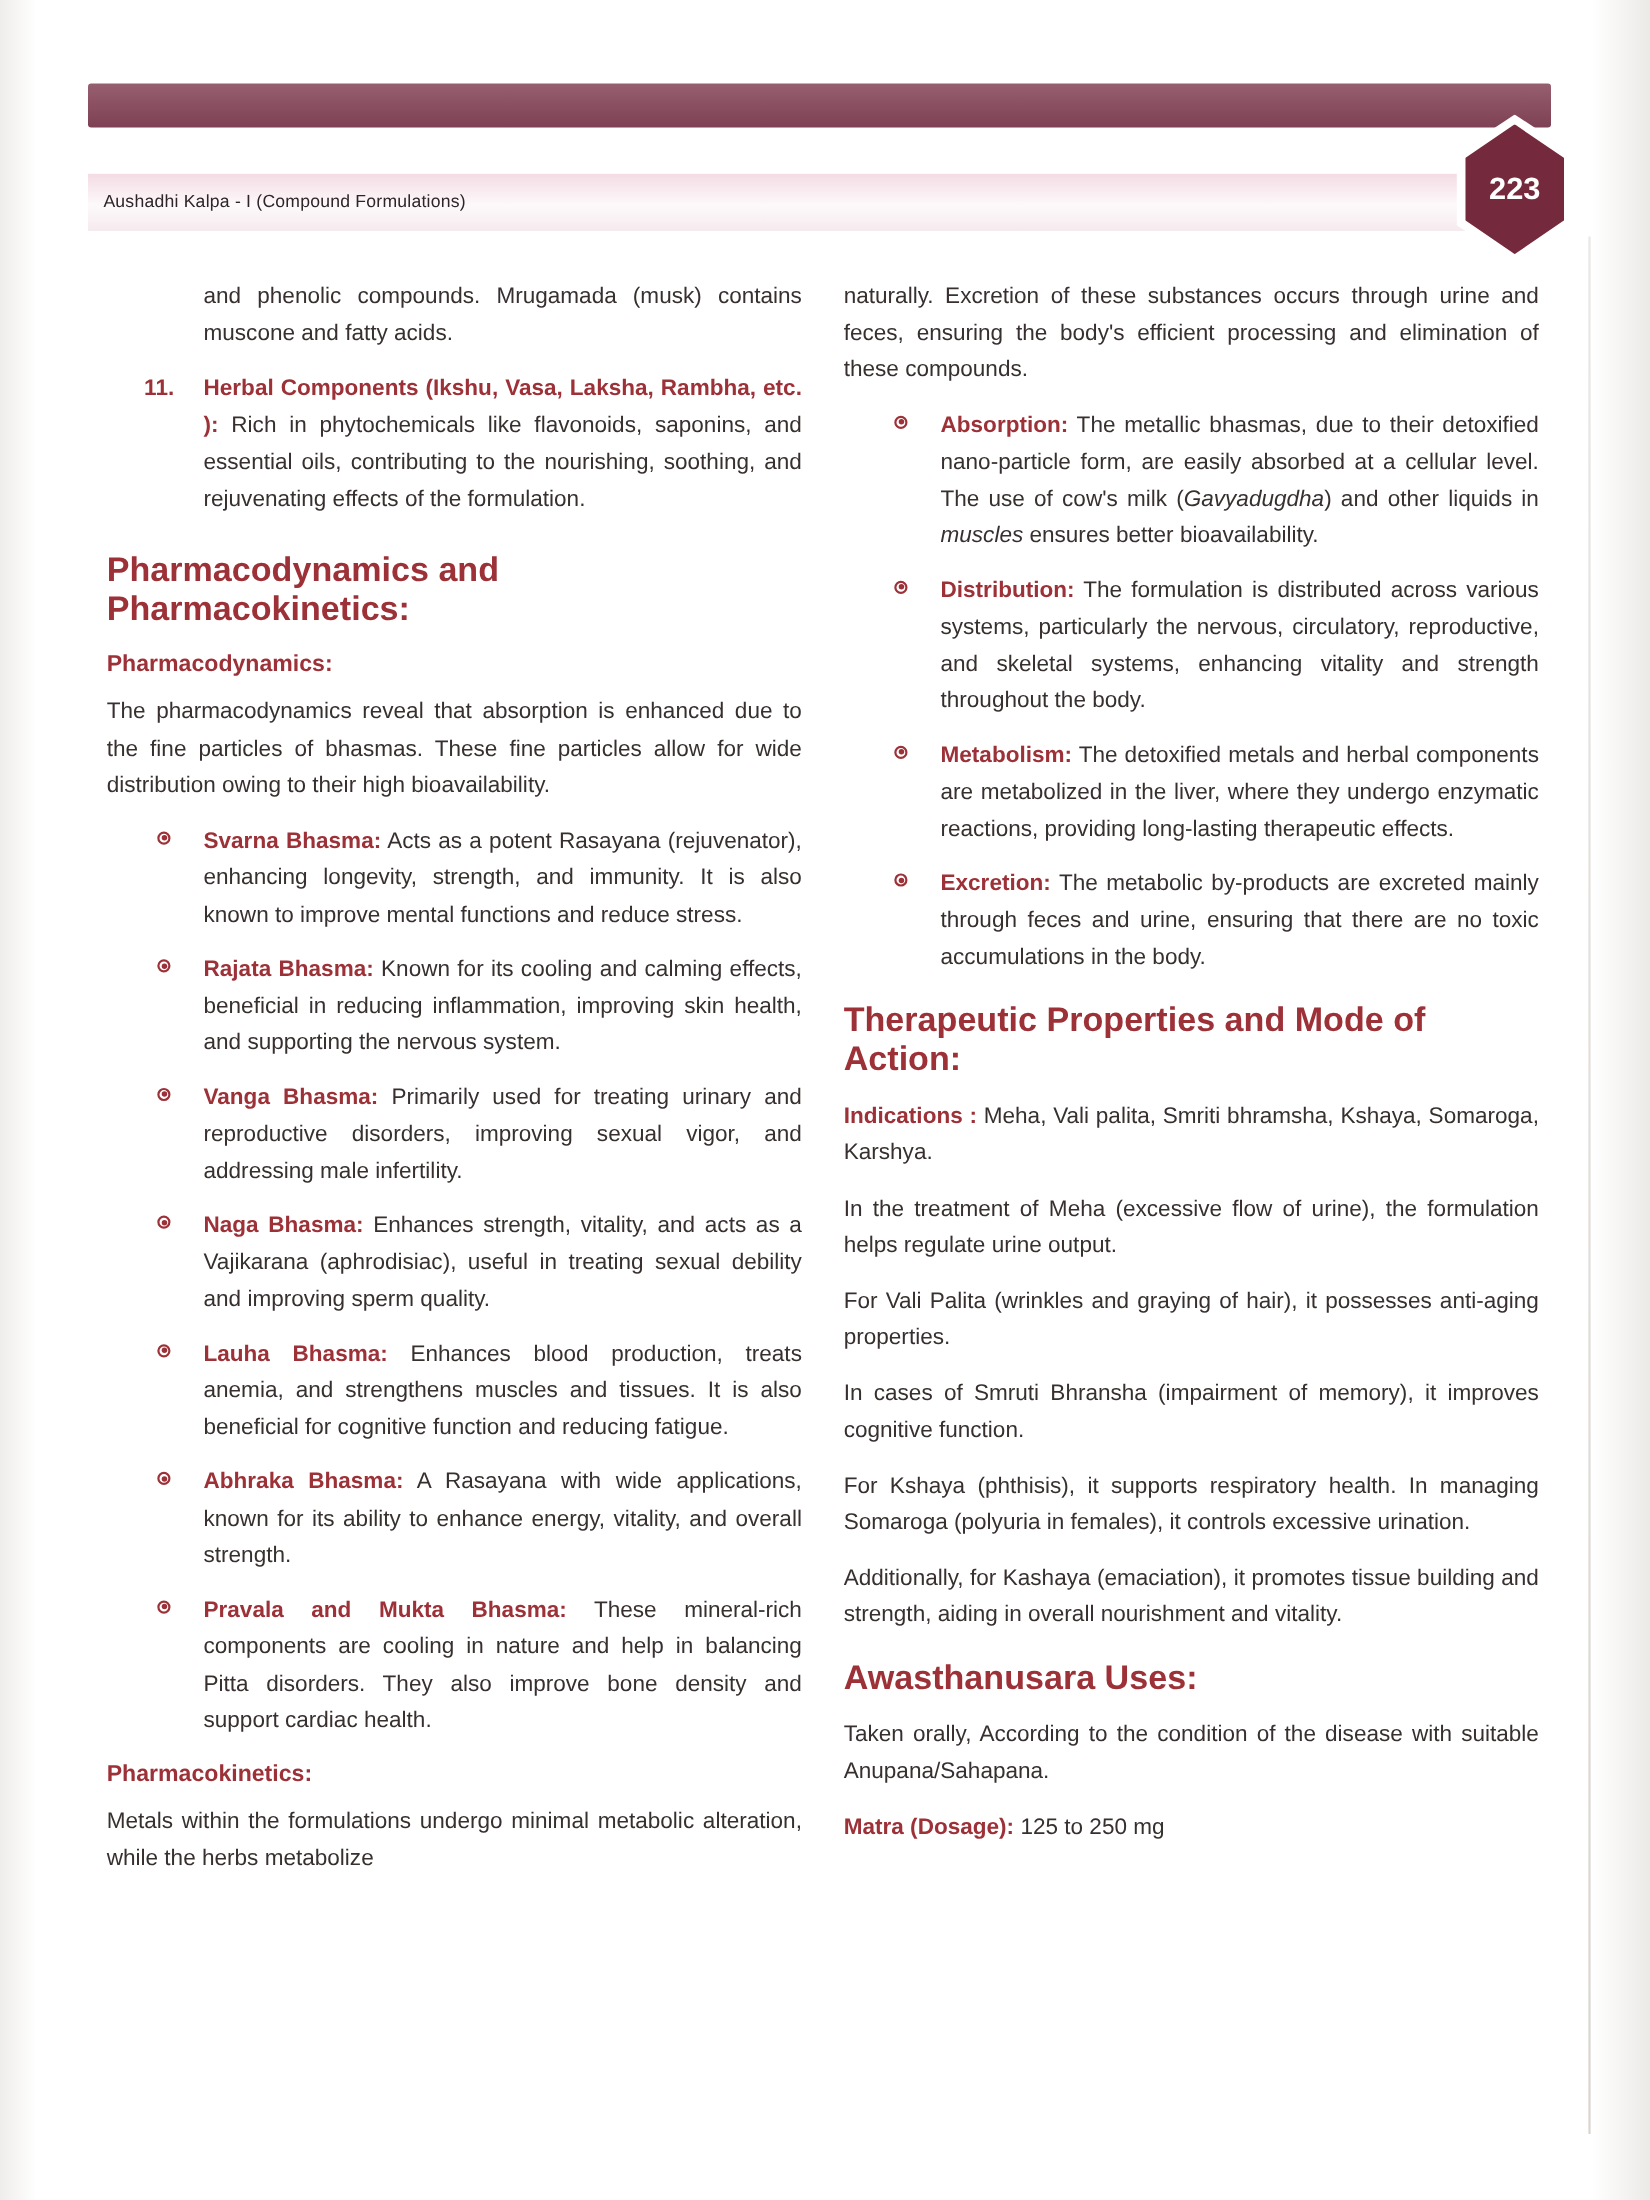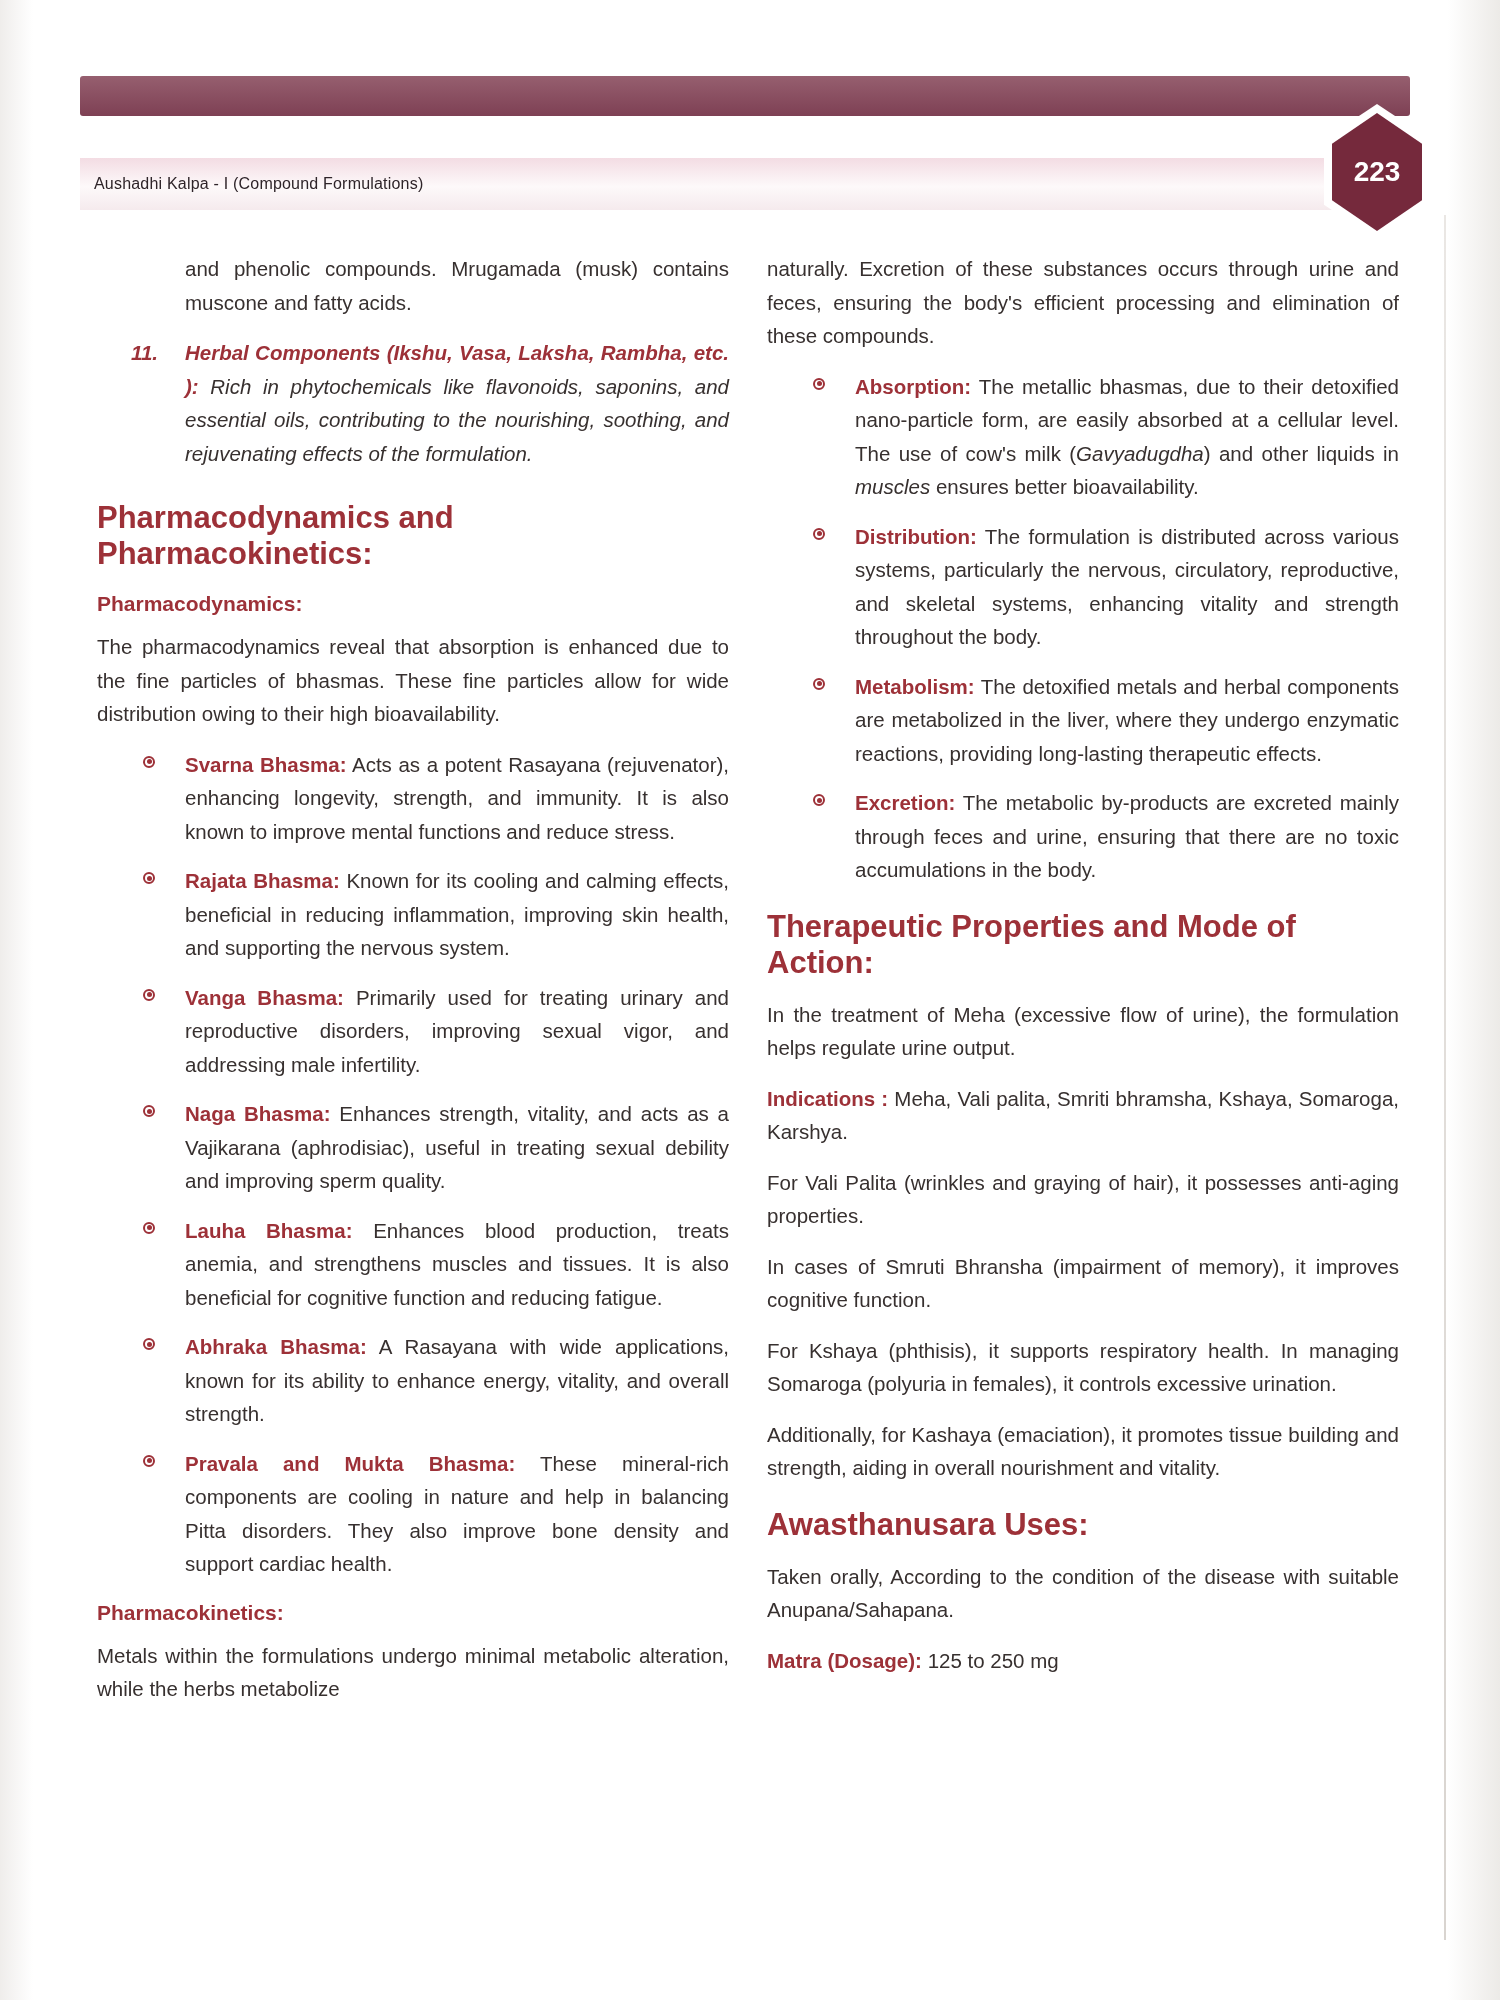--- a/index.html
+++ b/index.html
@@ -94,21 +94,20 @@
     line-height: 33.5px;
     color: #37302f;
     text-align: justify;
     margin: 0 0 17px 0;
   }
   .indent { margin-left: 88px; }
   .numbered {
     position: relative;
     padding-left: 88px;
     margin-bottom: 30px;
-    font-style: italic;
   }
   .numbered .num {
     position: absolute;
     left: 34px;
     top: 0;
     color: #9d3138;
     font-weight: bold;
     font-size: 20.5px;
     line-height: 33.5px;
   }
@@ -254,23 +253,23 @@
           <p class="btext"><b class="lead">Metabolism:</b> <span>The detoxified metals and herbal components are metabolized in the liver, where they undergo enzymatic reactions, providing long-lasting therapeutic effects.</span></p>
         </li>
         <li>
           <span class="bullet-icon"></span>
           <p class="btext"><b class="lead">Excretion:</b> <span>The metabolic by-products are excreted mainly through feces and urine, ensuring that there are no toxic accumulations in the body.</span></p>
         </li>
       </ul>
 
       <h2 class="section-heading">Therapeutic Properties and Mode of Action:</h2>
 
+      <p class="para"><b class="lead">Indications :</b> <span>Meha, Vali palita, Smriti bhramsha, Kshaya, Somaroga, Karshya.</span></p>
+
       <p class="para">In the treatment of Meha (excessive flow of urine), the formulation helps regulate urine output.</p>
-
-      <p class="para"><b class="lead">Indications :</b> <span>Meha, Vali palita, Smriti bhramsha, Kshaya, Somaroga, Karshya.</span></p>
 
       <p class="para">For Vali Palita (wrinkles and graying of hair), it possesses anti-aging properties.</p>
 
       <p class="para">In cases of Smruti Bhransha (impairment of memory), it improves cognitive function.</p>
 
       <p class="para">For Kshaya (phthisis), it supports respiratory health. In managing Somaroga (polyuria in females), it controls excessive urination.</p>
 
       <p class="para">Additionally, for Kashaya (emaciation), it promotes tissue building and strength, aiding in overall nourishment and vitality.</p>
 
       <h2 class="section-heading">Awasthanusara Uses:</h2>

